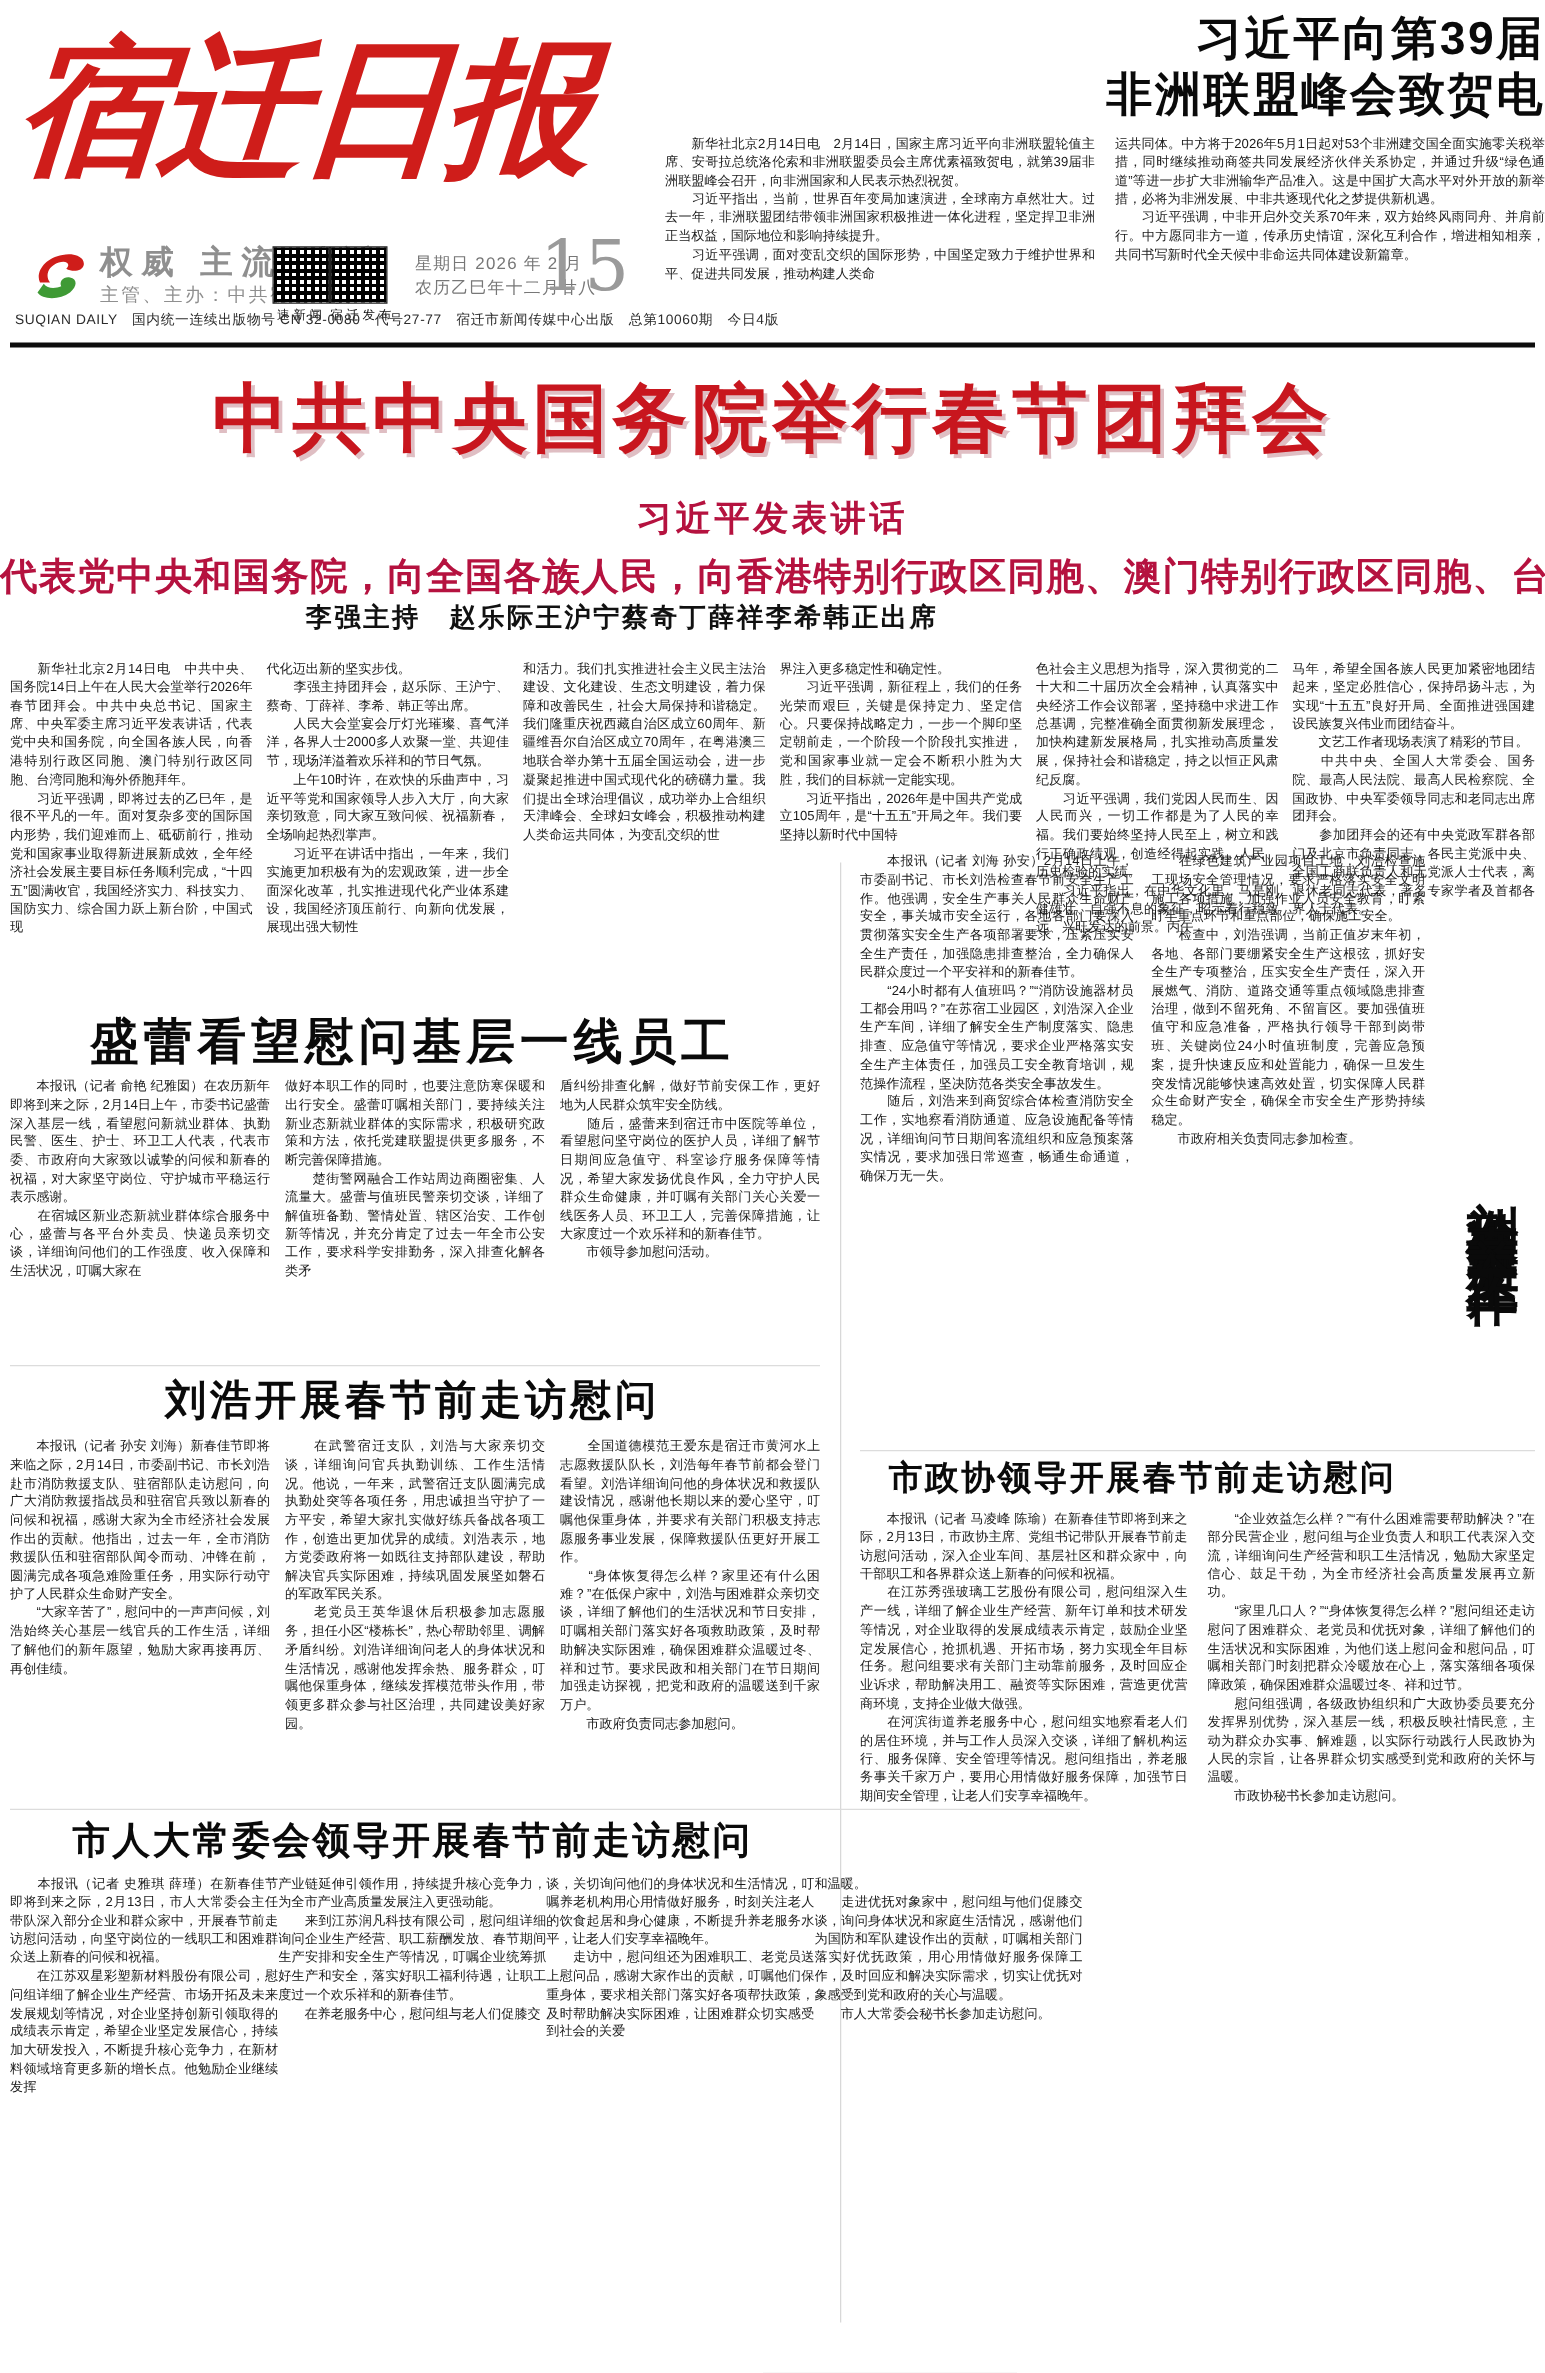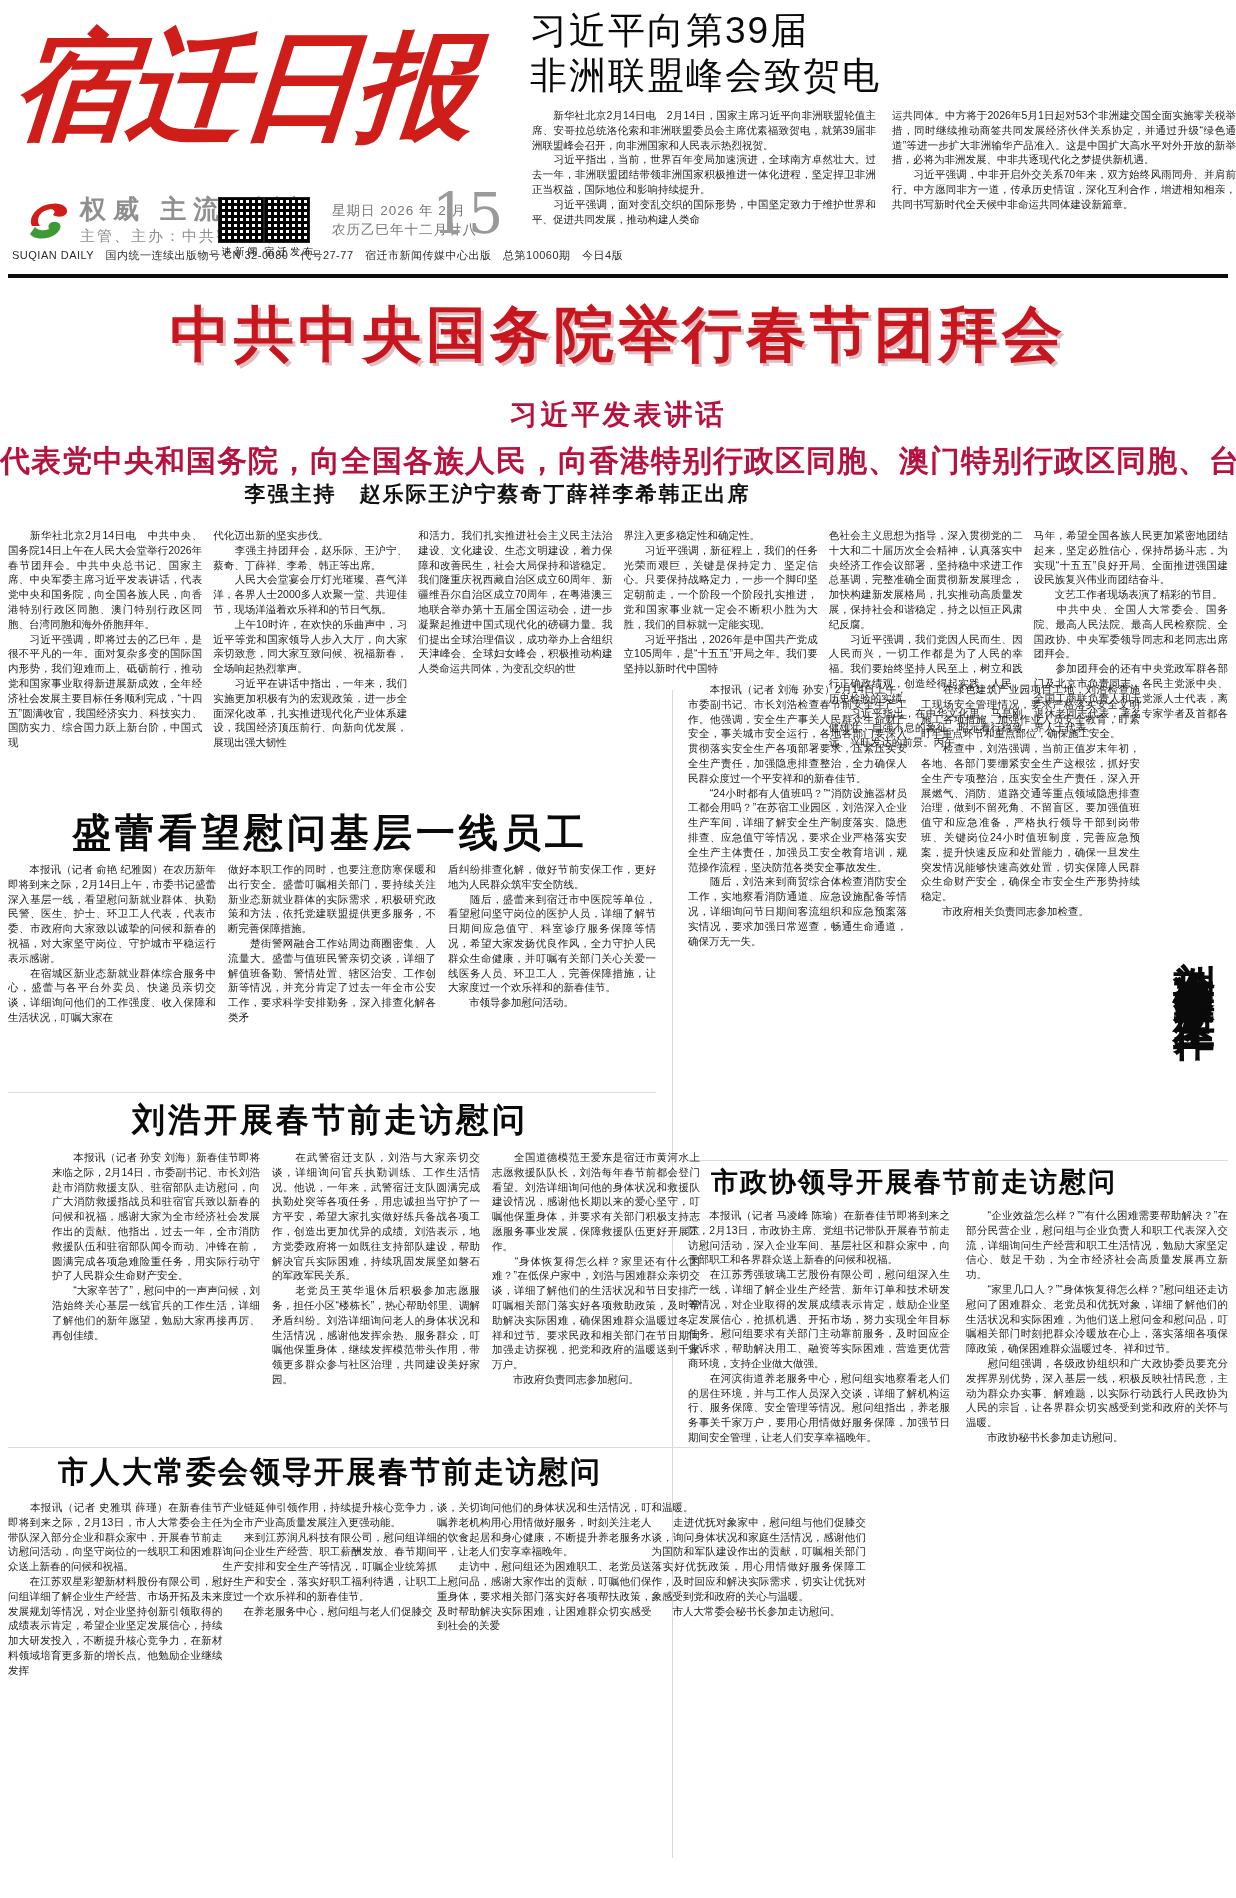--- a/index.html
+++ b/index.html
@@ -18,21 +18,21 @@
   .qrwrap{left:218px;top:197px;display:flex;gap:0;}
   .qr{width:44px;height:44px;border:1px solid #222;
       background-image:repeating-linear-gradient(0deg,#000 0 3px,transparent 3px 6px),
                        repeating-linear-gradient(90deg,#000 0 3px,#fff 3px 6px);}
   .qrlabel{font-size:10px;letter-spacing:3px;text-align:center;margin-top:2px;color:#111;white-space:nowrap;}
   .dateblock{left:332px;top:201px;color:#777;font-size:13.5px;line-height:19px;letter-spacing:1px;white-space:nowrap;}
   .daynum{left:432px;top:186px;font-family:"DejaVu Serif","Liberation Serif",serif;font-size:56px;color:#9a9a9a;line-height:56px;}
   .pubinfo{left:12px;top:248px;font-size:11px;color:#2c2c2c;letter-spacing:.5px;white-space:nowrap;}
 
   
-  .tr-headline{left:530px;top:8px;width:706px;text-align:left;font-weight:400;color:#0a0a0a;
+  .tr-headline{left:530px;top:8px;width:706px;text-align:right;font-weight:700;color:#0a0a0a;
                font-size:37px;line-height:45px;letter-spacing:2px;font-family:"Liberation Sans","DejaVu Sans",sans-serif;}
   .tr-body{left:532px;top:108px;width:704px;height:138px;display:flex;gap:16px;overflow:hidden;}
 
   .rule-black{left:8px;top:274px;width:1220px;height:4px;background:#0d0d0d;}
 
   
   .lead-headline{left:0;top:300px;width:1236px;text-align:center;color:#c8161e;font-weight:bold;
                  font-family:"Liberation Serif","DejaVu Serif",serif;font-size:60px;line-height:70px;letter-spacing:4px;
                  text-shadow:3px 3px 0 rgba(140,20,40,.28);white-space:nowrap;}
   .lead-deck1{left:0;top:396px;width:1236px;text-align:center;color:#b5123f;font-weight:bold;font-size:28px;letter-spacing:3px;}
@@ -43,21 +43,21 @@
   
   .colset{display:flex;overflow:hidden;}
   .col{flex:1;font-size:10.5px;line-height:14.8px;text-align:justify;white-space:pre-line;
        overflow:hidden;color:#1a1a1a;}
   .headline2{font-weight:bold;color:#0a0a0a;text-align:center;font-family:"Liberation Sans","DejaVu Sans",sans-serif;}
 
   .sl-headline{left:0;top:806px;width:660px;font-size:39px;letter-spacing:4px;}
   .sl-body{left:8px;top:862px;width:648px;height:226px;gap:12px;}
 
   .lh1-headline{left:0;top:1098px;width:660px;font-size:33px;letter-spacing:3px;}
-  .lh1-body{left:8px;top:1150px;width:648px;height:288px;gap:12px;margin-left:44px;}
+  .lh1-body{left:8px;top:1150px;width:648px;height:288px;gap:12px;}
 
   .rd-headline{left:0;top:1452px;width:660px;font-size:30px;letter-spacing:2px;}
   .rd-body{left:8px;top:1500px;width:858px;height:358px;}
 
   .lh2-body{left:688px;top:682px;width:452px;height:474px;gap:14px;}
   .lh2-vertical{left:1148px;top:680px;width:74px;height:558px;writing-mode:vertical-rl;text-orientation:upright;
                 font-weight:bold;font-size:42px;letter-spacing:5px;color:#0a0a0a;text-align:center;
                 font-family:"Liberation Sans","DejaVu Sans",sans-serif;}
   .zx-headline{left:688px;top:1164px;width:452px;font-size:27px;letter-spacing:2px;}
   .zx-body{left:688px;top:1208px;width:540px;height:650px;gap:16px;}

